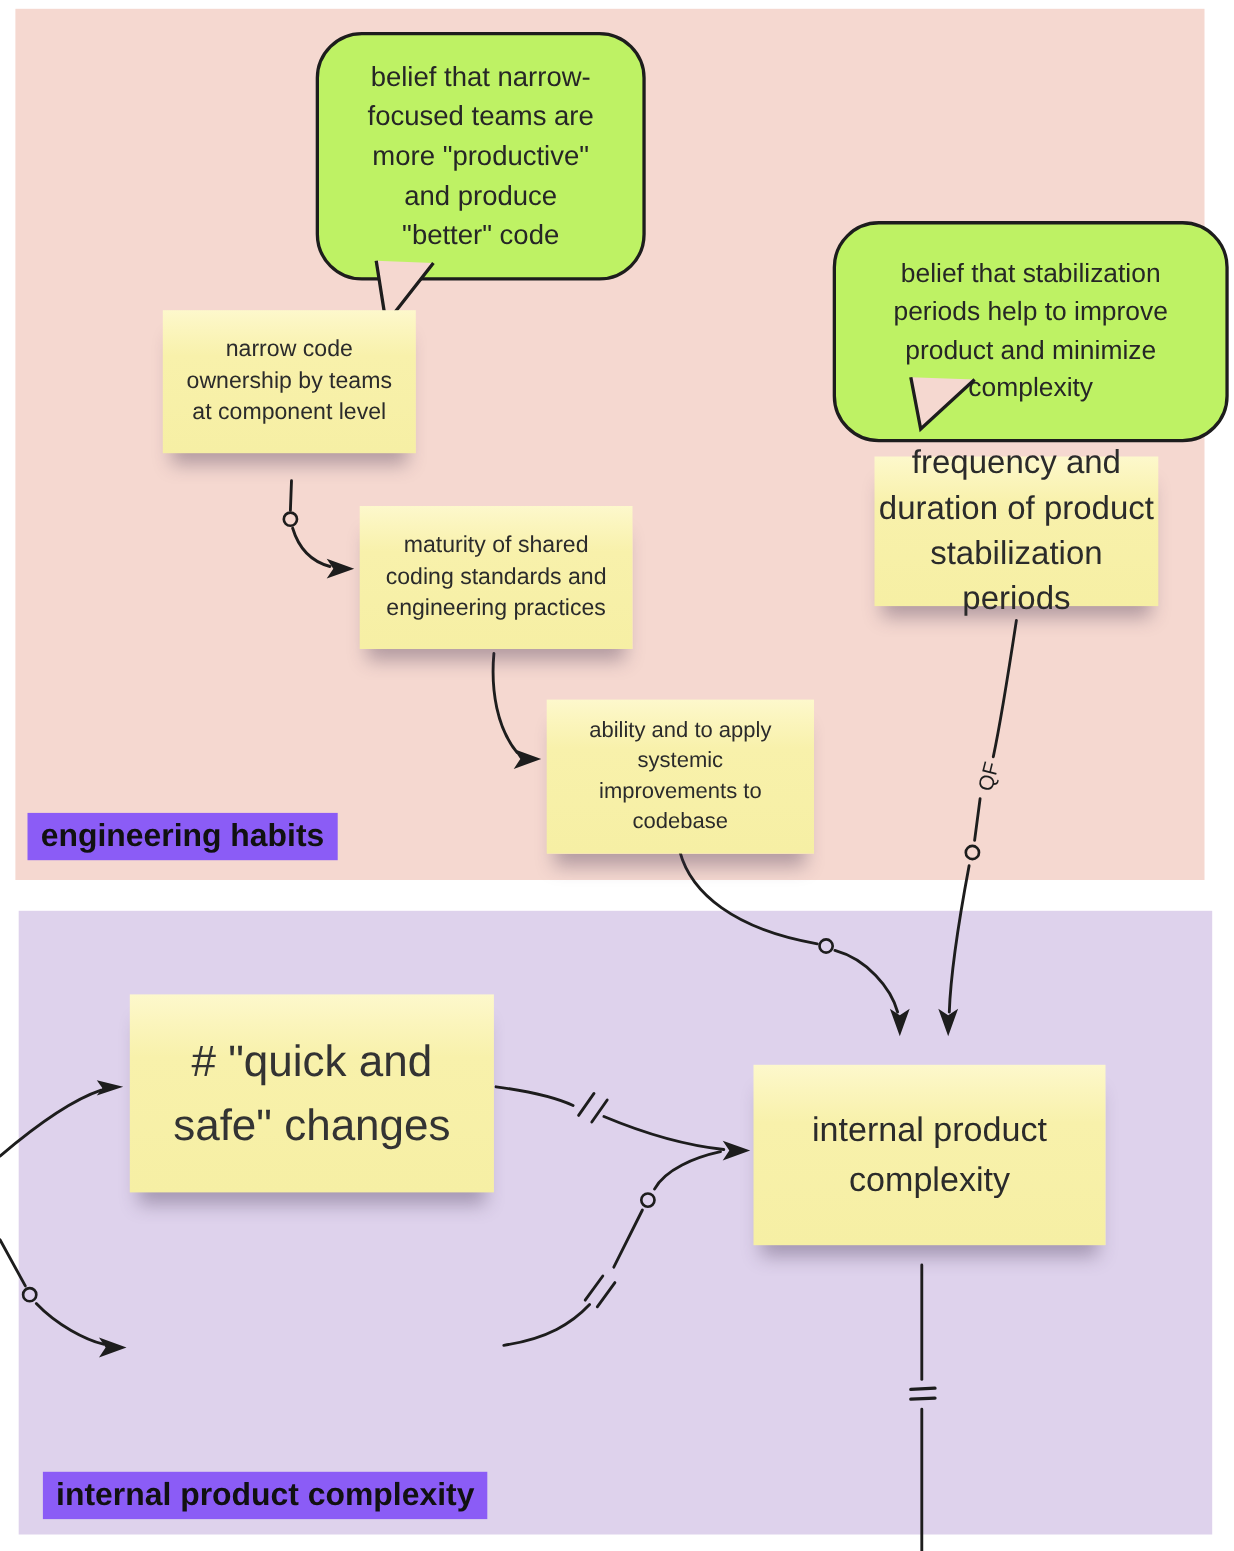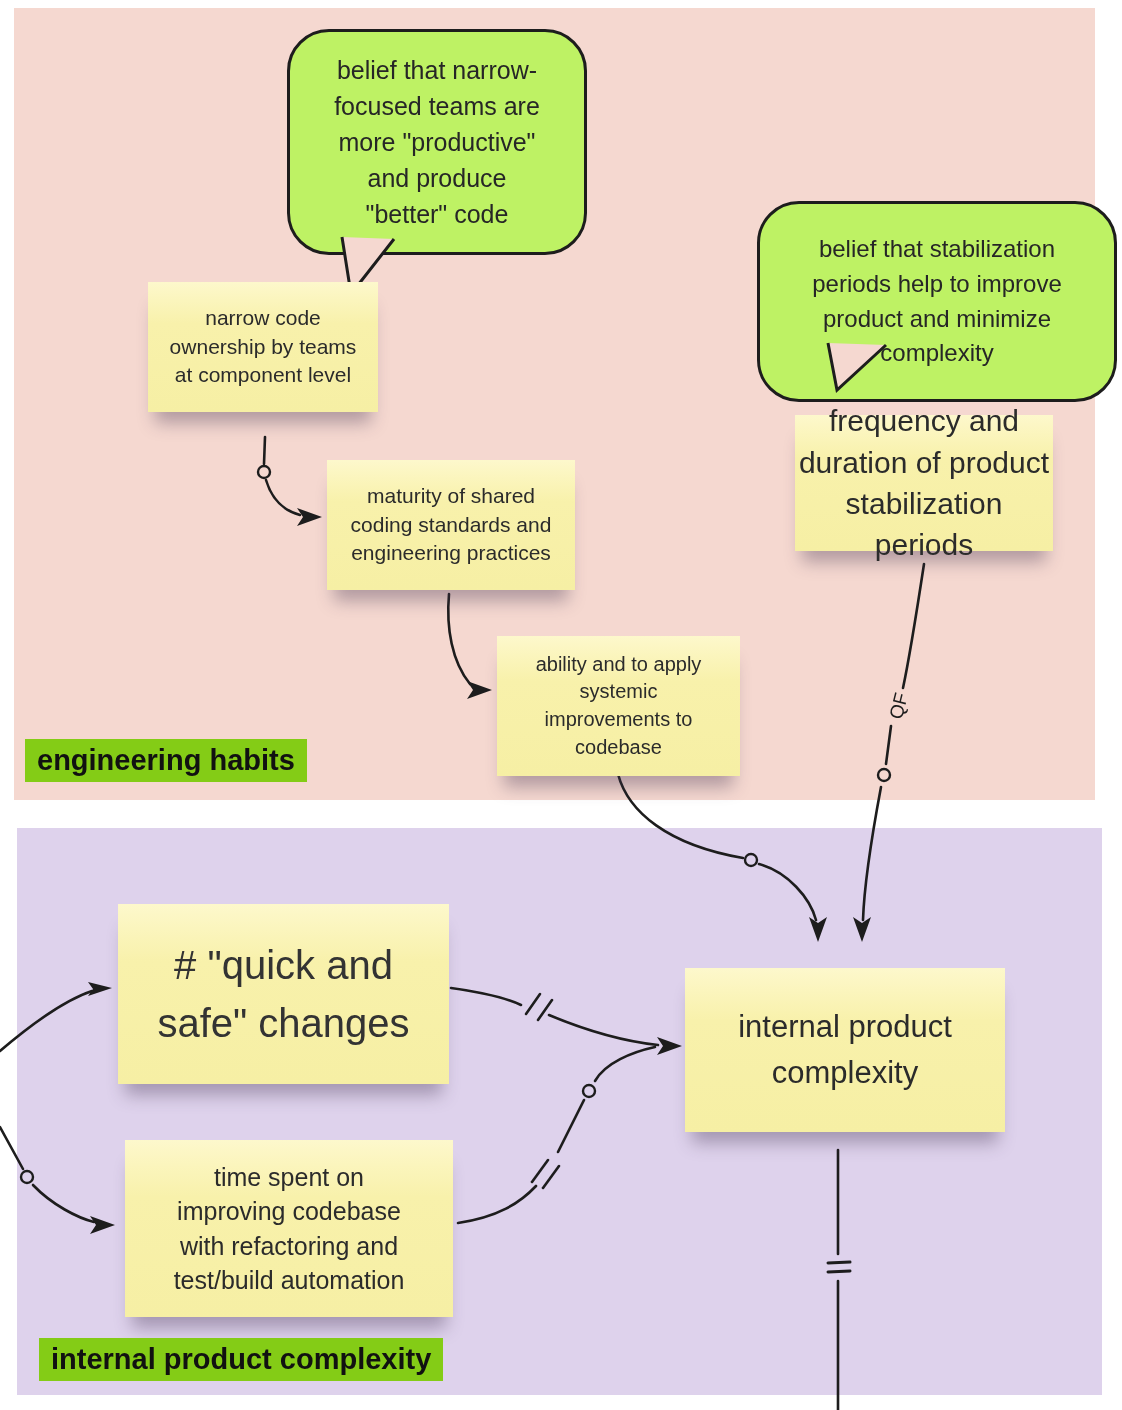--- a/index.html
+++ b/index.html
@@ -16,21 +16,21 @@
     line-height:1.38;z-index:6;margin-top:17px;
   }
   .bubble{
     position:absolute;display:flex;align-items:center;justify-content:center;
     text-align:center;white-space:pre-line;color:#262626;
     background:#bef264;border:3px solid #1d1d1d;border-radius:42px;
     line-height:1.44;z-index:4;
   }
   .bubble-tail{position:absolute;z-index:5;}
   .section-label{
-    position:absolute;background:#84cc16;color:#111111;font-weight:bold;
+    position:absolute;background:#8b5cf6;color:#111111;font-weight:bold;
     padding:5px 12px;z-index:7;white-space:nowrap;
   }
   #connector-layer{position:absolute;left:0;top:0;z-index:3;}
   .ln{fill:none;stroke:#1d1d1d;stroke-width:2.6;stroke-linecap:round;}
   .ah{fill:#1d1d1d;stroke:none;}
   .pol-pink{fill:#f5d8d0;stroke:#1d1d1d;stroke-width:2.4;}
   .pol-purple{fill:#ded2ec;stroke:#1d1d1d;stroke-width:2.4;}
   .qf{font-family:"Liberation Sans",sans-serif;font-size:19px;fill:#1d1d1d;}
 </style>
 </head>
@@ -141,21 +141,17 @@
   <div class="sticky" style="left:795px;top:398px;width:258px;height:136px;font-size:30px;">frequency and
 duration of product
 stabilization periods</div>
 
   <div class="sticky" style="left:118px;top:887px;width:331px;height:180px;font-size:40px;line-height:1.45;color:#333;"># "quick and
 safe" changes</div>
 
   <div class="sticky" style="left:685px;top:951px;width:320px;height:164px;font-size:31px;line-height:1.5;">internal product
 complexity</div>
 
-  <div class="sticky" style="left:125px;top:1123px;width:328px;height:177px;font-size:25px;">time spent on
-improving codebase
-with refactoring and
-test/build automation</div>
 
   <div class="section-label" style="left:25px;top:739px;font-size:29px;">engineering habits</div>
   <div class="section-label" style="left:39px;top:1338px;font-size:29px;">internal product complexity</div>
 
 </div>
 
 </body></html>

